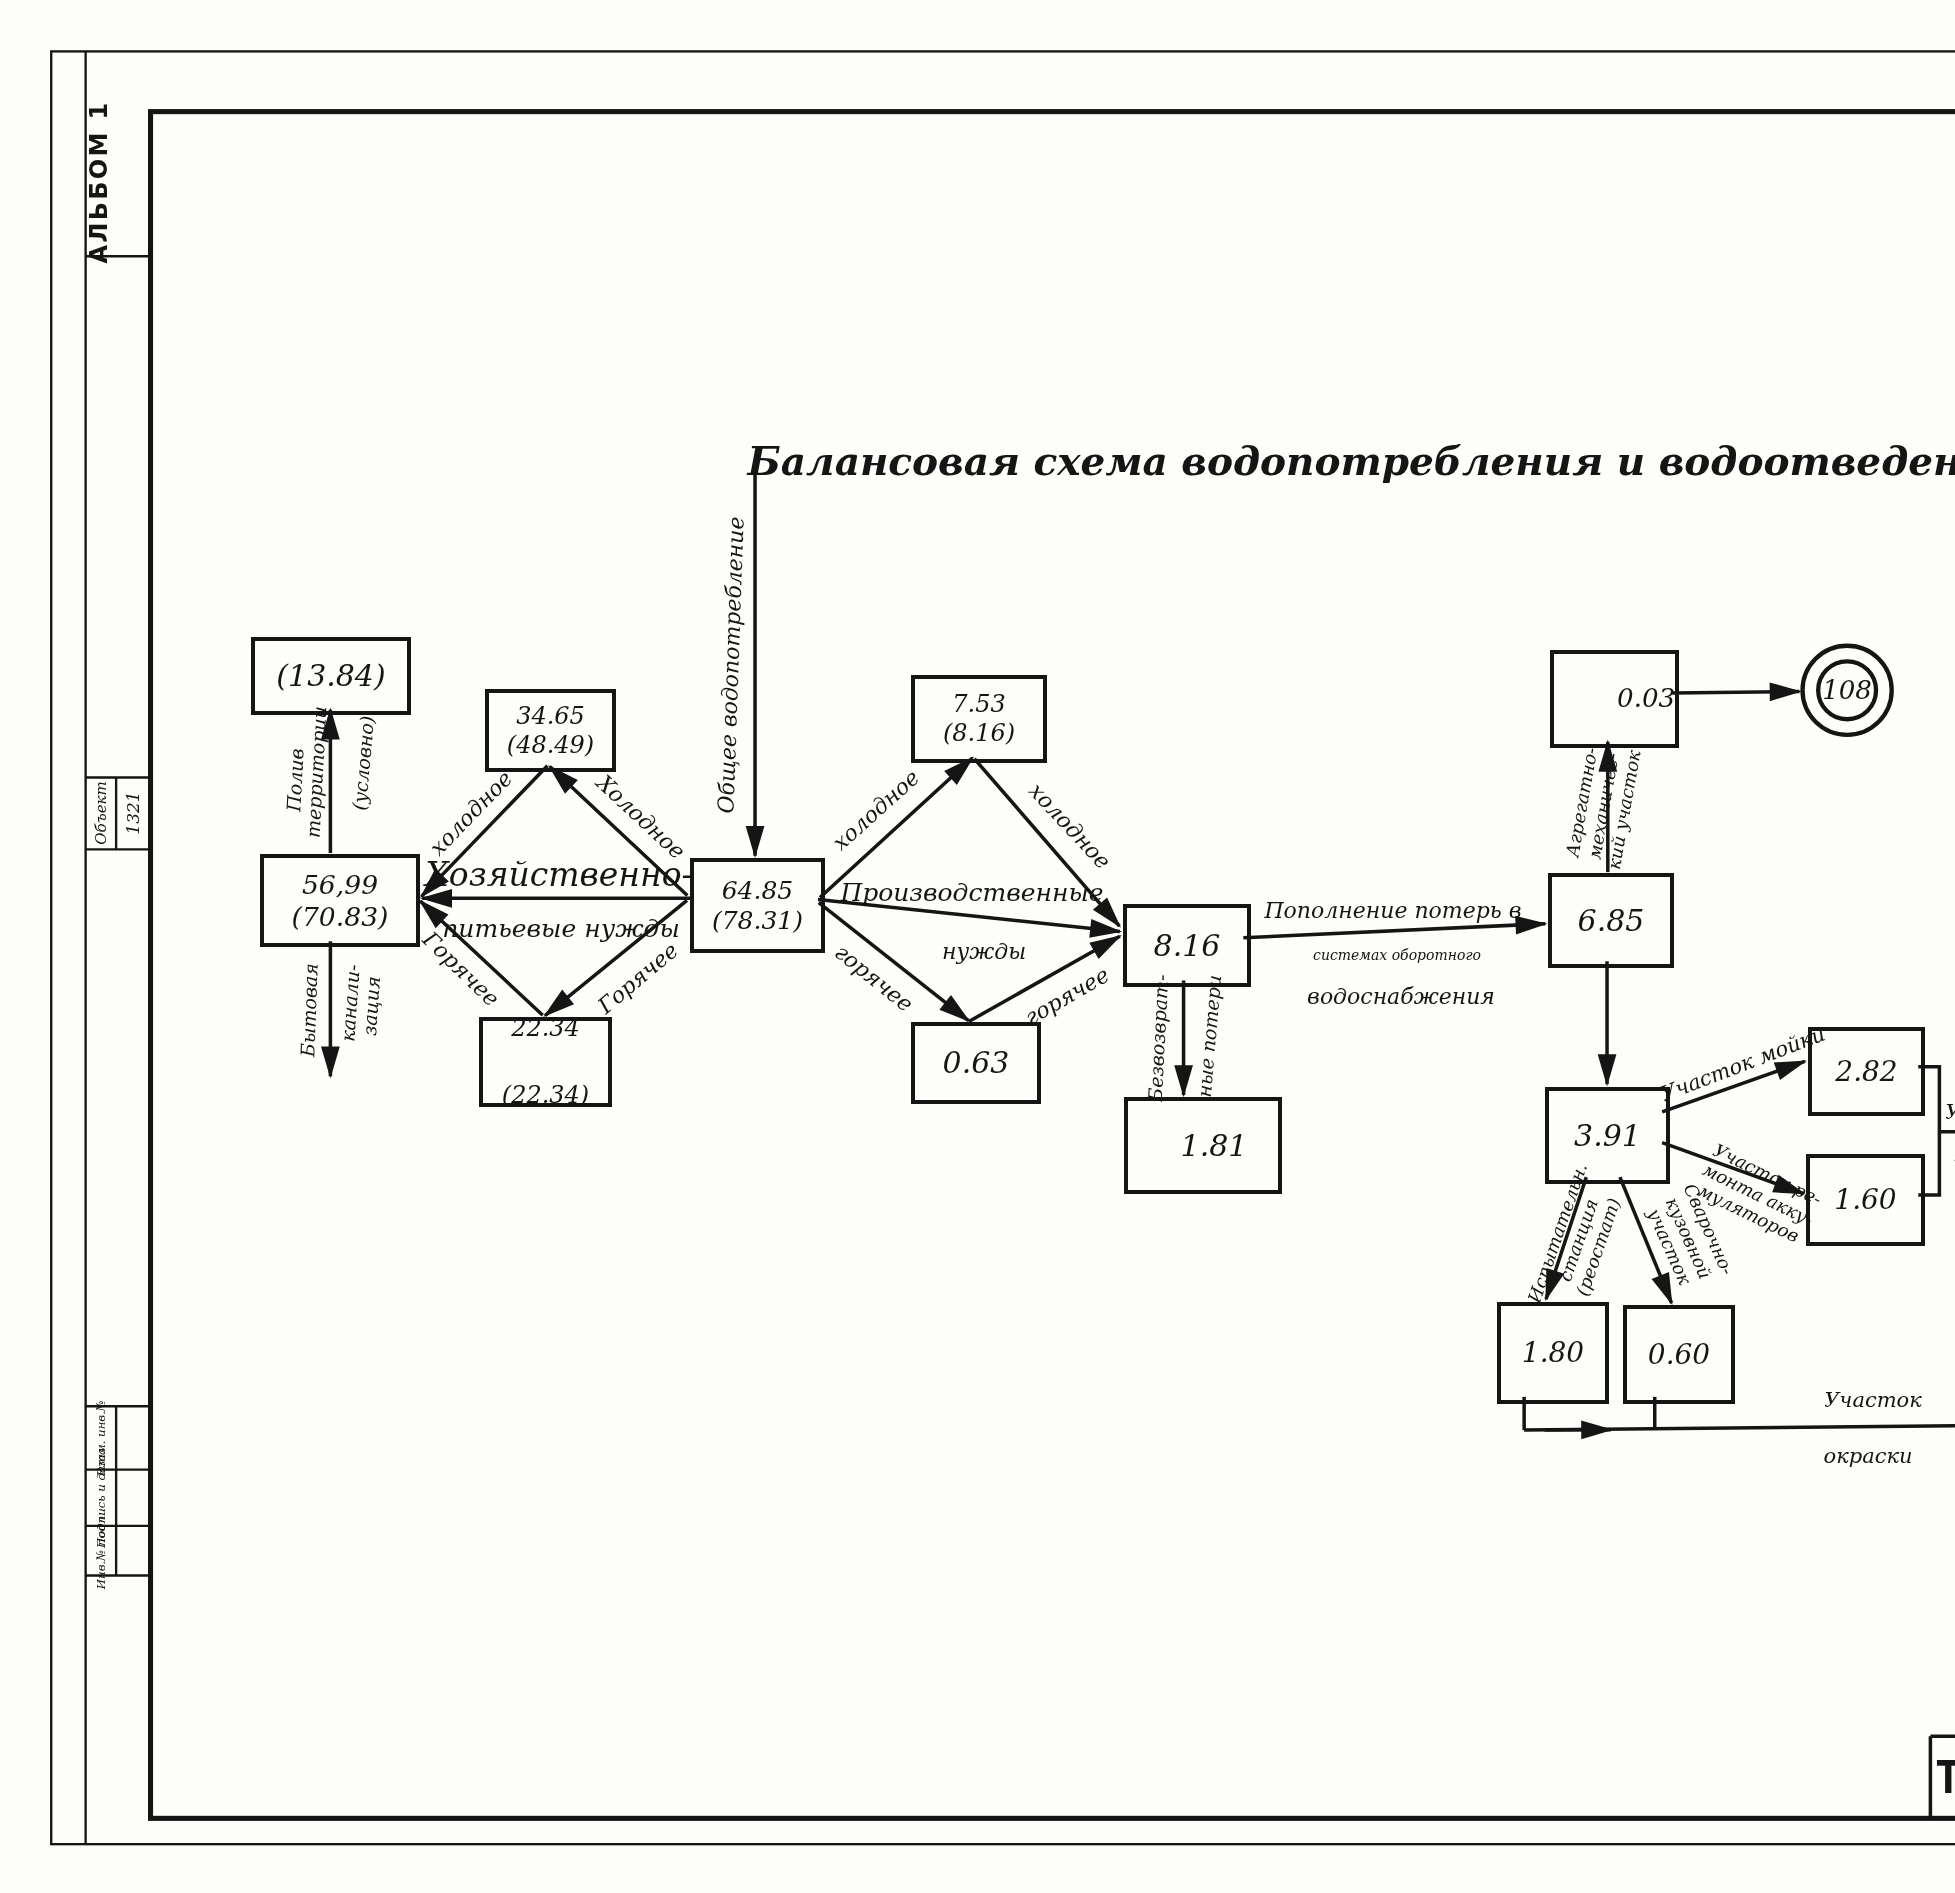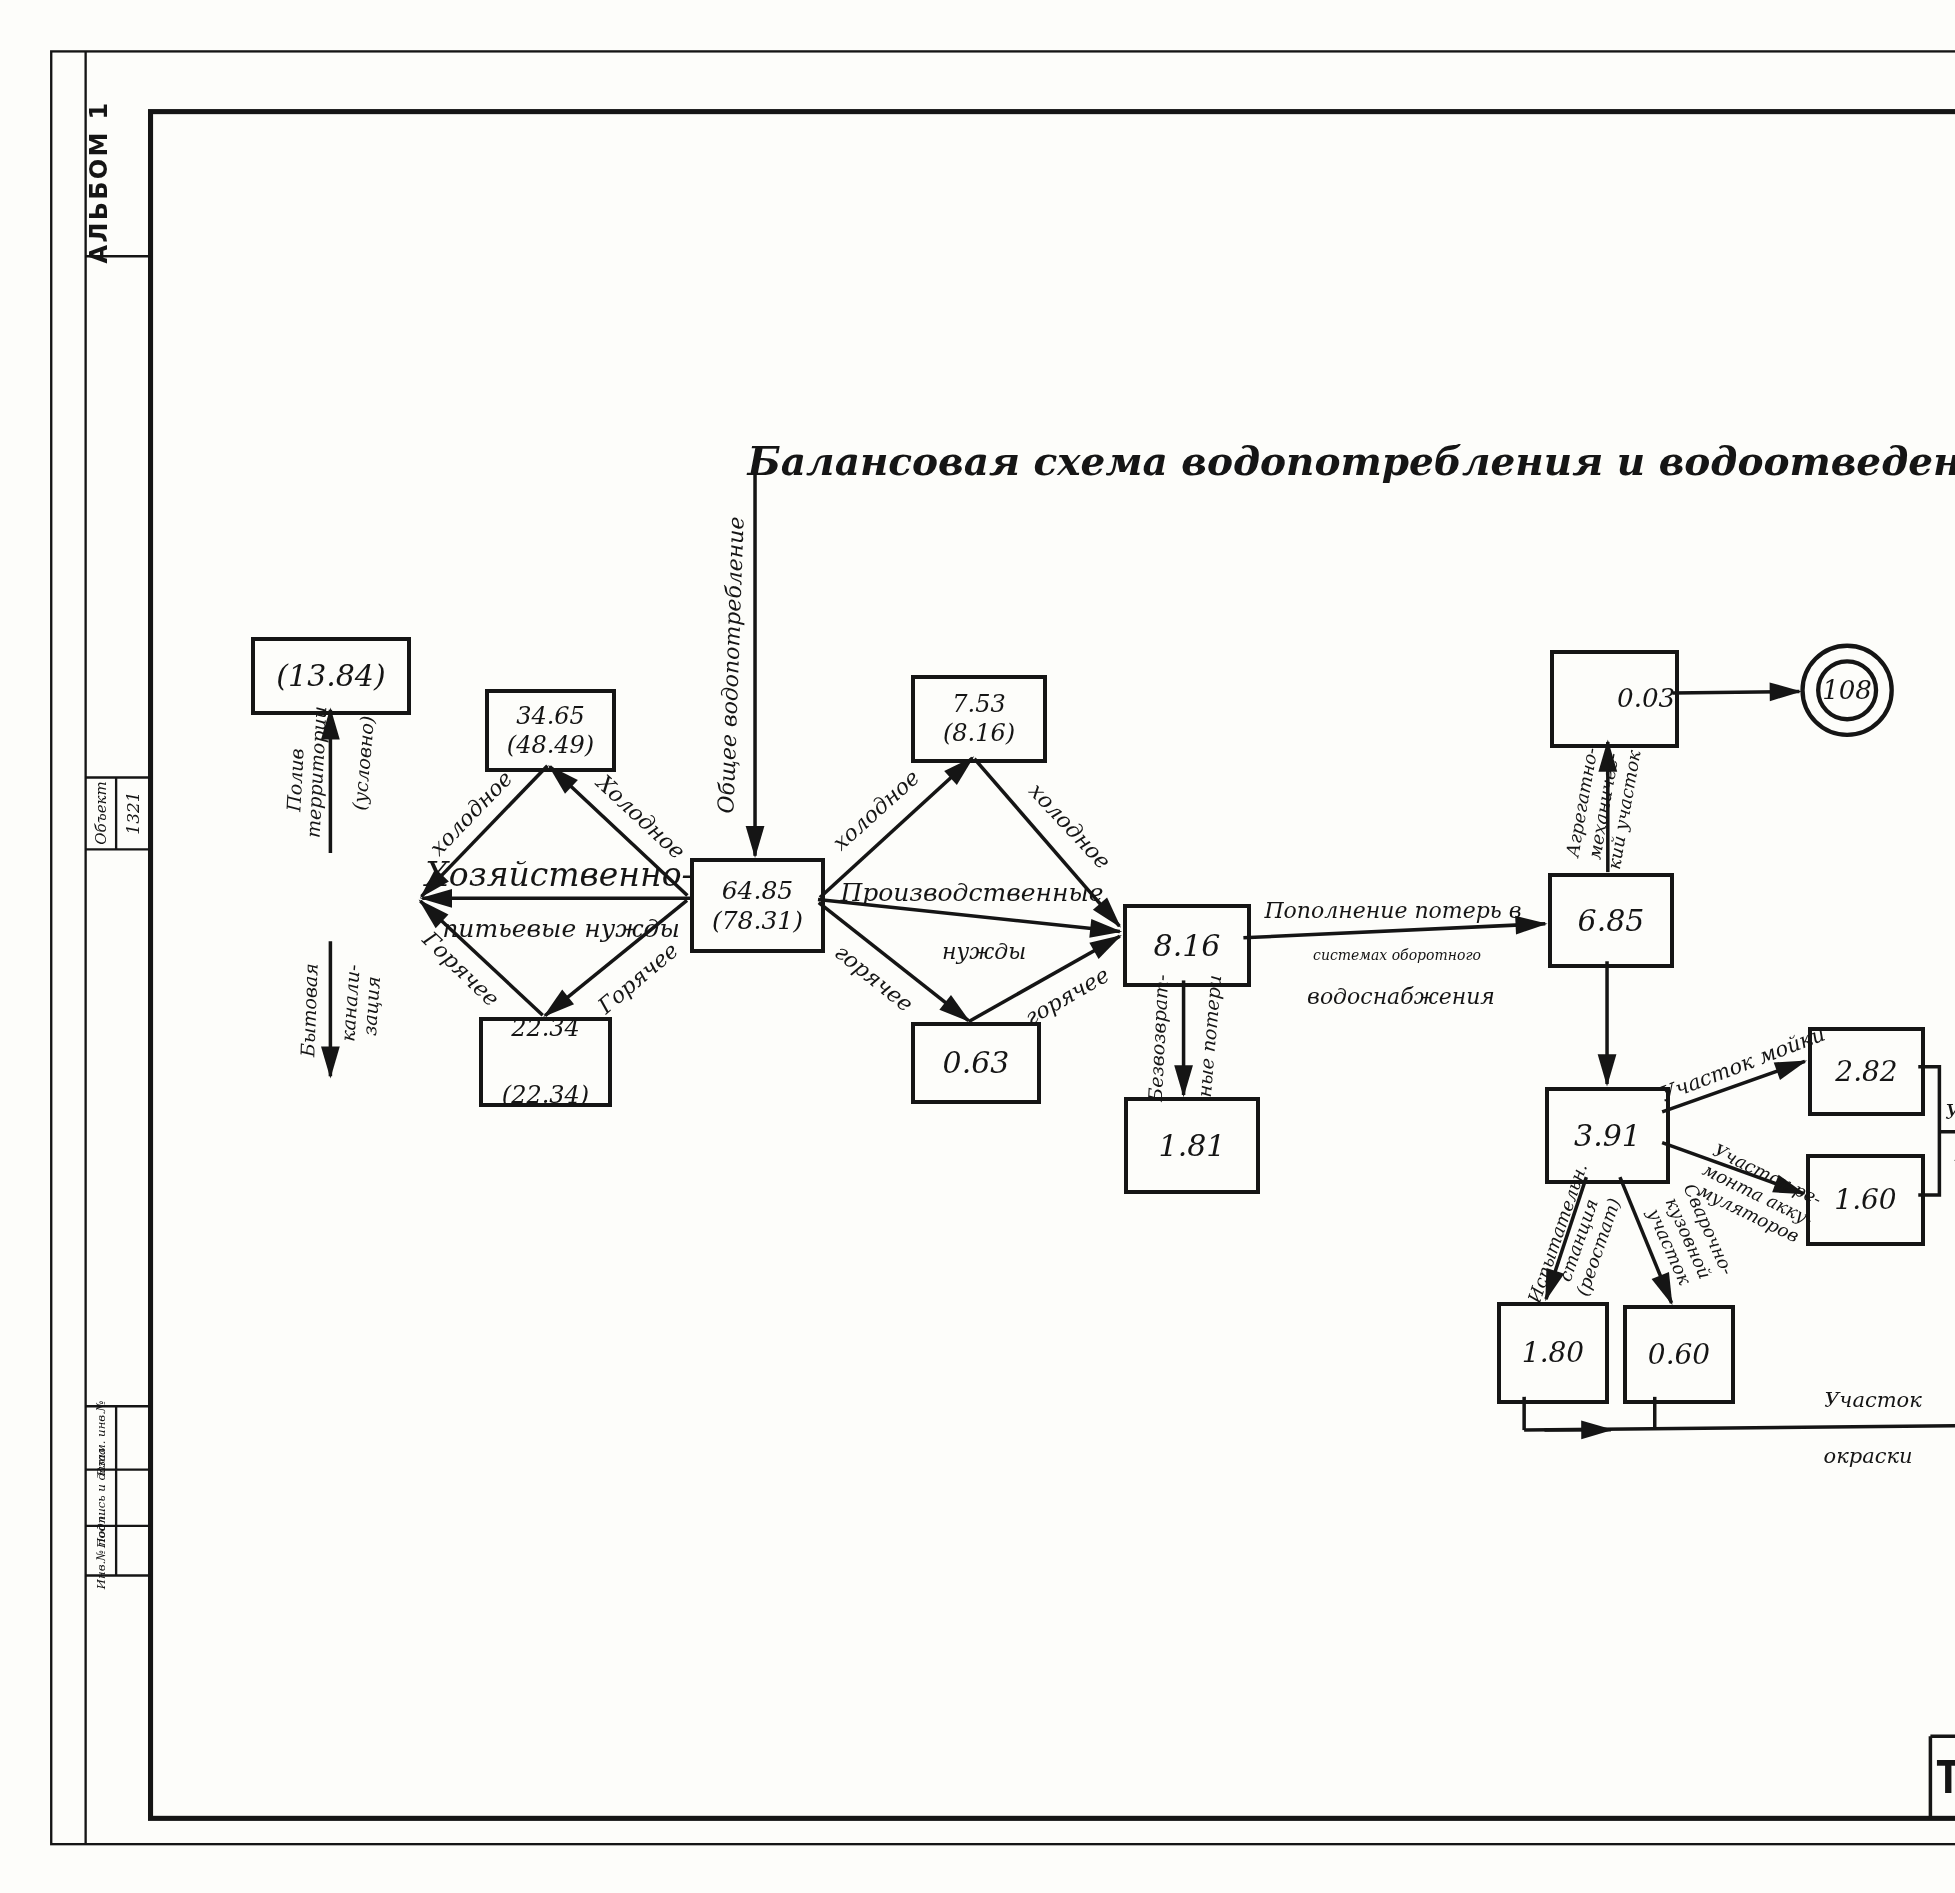--- a/index.html
+++ b/index.html
@@ -115,39 +115,43 @@
 
 <div class="lbl c" style="left:1391px;top:461px;font-size:39px;font-weight:600;">Балансовая схема водопотребления и водоотведения.</div>
 
 <div class="box" style="left:251px;top:637px;width:152px;height:70px;font-size:30px;">
       <span>(13.84)</span>
     </div>
 <div class="box" style="left:485px;top:689px;width:123px;height:75px;font-size:24px;">
       <span>34.65</span>
       <span>(48.49)</span>
     </div>
+<div class="box" style="left:260px;top:854px;width:152px;height:85px;font-size:26.6px;">
+      <span>56,99</span>
+      <span>(70.83)</span>
+    </div>
 <div class="box" style="left:479px;top:1017px;width:125px;height:82px;font-size:24px;gap:38px;">
       <span>22.34</span>
       <span>(22.34)</span>
     </div>
 <div class="box" style="left:690px;top:858px;width:127px;height:87px;font-size:25px;">
       <span>64.85</span>
       <span>(78.31)</span>
     </div>
 <div class="box" style="left:911px;top:675px;width:128px;height:80px;font-size:24px;">
       <span>7.53</span>
       <span>(8.16)</span>
     </div>
 <div class="box" style="left:911px;top:1022px;width:122px;height:74px;font-size:30px;">
       <span>0.63</span>
     </div>
 <div class="box" style="left:1123px;top:904px;width:120px;height:75px;font-size:30px;">
       <span>8.16</span>
     </div>
-<div class="box" style="left:1124px;top:1097px;width:128px;height:89px;font-size:30px;">
+<div class="box" style="left:1124px;top:1097px;width:128px;height:89px;font-size:30px;padding-left:22px;">
       <span>1.81</span>
     </div>
 <div class="box" style="left:1550px;top:650px;width:121px;height:90px;font-size:26px;align-items:flex-end;">
       <span>0.03</span>
     </div>
 <div class="box" style="left:1548px;top:873px;width:118px;height:87px;font-size:30px;">
       <span>6.85</span>
     </div>
 <div class="box" style="left:1545px;top:1087px;width:117px;height:89px;font-size:30px;">
       <span>3.91</span>

